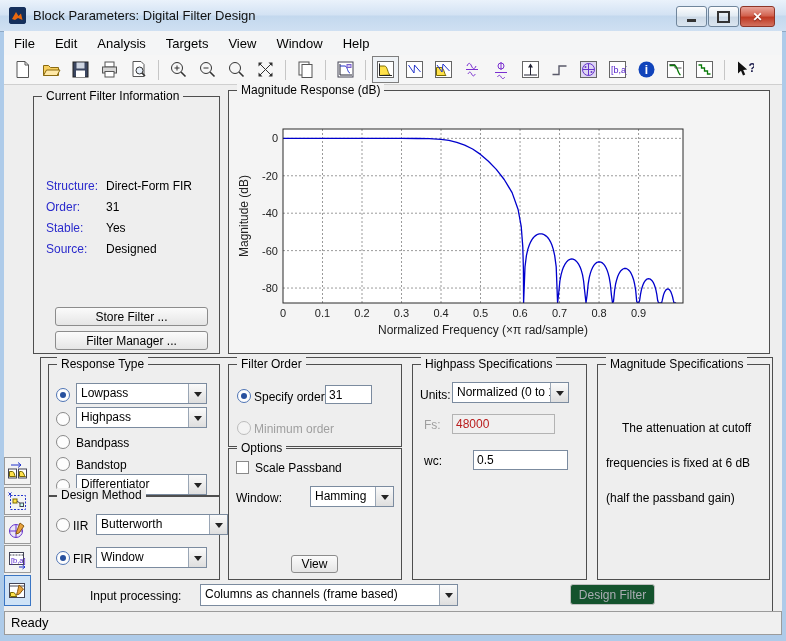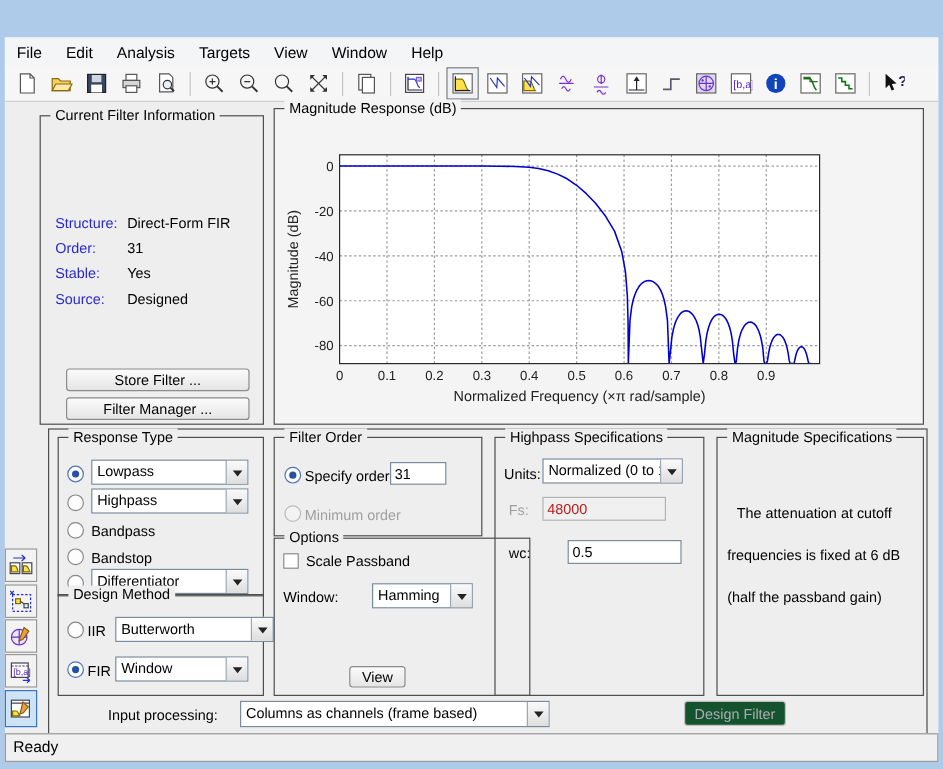--- a/index.html
+++ b/index.html
@@ -56,20 +56,38 @@
   
   .side-btn{position:absolute;left:4px;width:27px;height:28px;border:1px solid #9a9a9a;background:#f3f3f3;
             display:flex;align-items:center;justify-content:center;box-sizing:border-box;}
   .side-btn.selected{background:#cfe3f7;border:1px solid #3b76c4;}
 </style>
 </head>
 <body>
 
 <div id="win">
 
+  <div class="titlebar">
+    <span class="app-icon">
+        <svg width="17" height="17" viewBox="0 0 17 17">
+          <rect width="17" height="17" rx="3" fill="#16305c"></rect>
+          <path d="M3 12 L7 5 L9.5 9 L12 6.5 L13.5 13 L9 11 L6 13 Z" fill="#e8680f"></path>
+        </svg>
+      </span>
+    <span class="title-text">Block Parameters: Digital Filter Design</span>
+    <div class="winbtn" style="left:676px;width:29px;">
+        <span class="glyph-min"></span>
+      </div>
+    <div class="winbtn" style="left:708px;width:29px;">
+        <span class="glyph-max"></span>
+      </div>
+    <div class="winbtn close" style="left:740px;width:33px;">
+        <span class="glyph-x">✕</span>
+      </div>
+  </div>
 
   <div class="menubar">
     <span class="menu-item">File</span>
     <span class="menu-item">Edit</span>
     <span class="menu-item">Analysis</span>
     <span class="menu-item">Targets</span>
     <span class="menu-item">View</span>
     <span class="menu-item">Window</span>
     <span class="menu-item">Help</span>
   </div>
@@ -358,21 +376,21 @@
 
   <div class="group" style="left:228px;top:364px;width:172px;height:81px;">
     <span class="legend">Filter Order</span>
   </div>
   <span class="radio sel" style="left:237px;top:389px;"></span>
   <span class="lbl" style="left:254px;top:390px;">Specify order:</span>
   <input class="tin" style="left: 325px; top: 385px; width: 47px; height: 19px;" value="31">
   <span class="radio dis" style="left:237px;top:421px;"></span>
   <span class="lbl dis" style="left:254px;top:422px;">Minimum order</span>
 
-  <div class="group" style="left:228px;top:448px;width:172px;height:130px;padding-left:40px;">
+  <div class="group" style="left:228px;top:448px;width:172px;height:130px;">
     <span class="legend">Options</span>
   </div>
   <span class="check" style="left:236px;top:461px;"></span>
   <span class="lbl" style="left:255px;top:461px;">Scale Passband</span>
   <span class="lbl" style="left:236px;top:491px;">Window:</span>
   <div class="combo" style="left:310px;top:486px;width:84px;height:21px;">
       <span class="txt">Hamming</span>
       <span class="arr">
         <i></i>
       </span>
@@ -389,21 +407,21 @@
         <i></i>
       </span>
     </div>
   <span class="lbl dis" style="left:424px;top:418px;">Fs:</span>
   <input class="tin dis" style="left: 452px; top: 414px; width: 103px; height: 20px;" disabled="" value="48000">
   <span class="lbl" style="left:424px;top:454px;">wc:</span>
   <input class="tin" style="left: 473px; top: 450px; width: 95px; height: 20px;" value="0.5">
 
   <div class="group" style="left:597px;top:364px;width:171px;height:214px;">
     <span class="legend">Magnitude Specifications</span>
-    <span class="lbl" style="left:16px;top:56px;">The attenuation at cutoff</span>
+    <span class="lbl" style="left:24px;top:56px;">The attenuation at cutoff</span>
     <span class="lbl" style="left:8px;top:91px;">frequencies is fixed at 6 dB</span>
     <span class="lbl" style="left:8px;top:126px;">(half the passband gain)</span>
   </div>
 
   <span class="lbl" style="left:90px;top:589px;">Input processing:</span>
   <div class="combo" style="left:200px;top:584px;width:258px;height:22px;">
       <span class="txt">Columns as channels (frame based)</span>
       <span class="arr">
         <i></i>
       </span>

